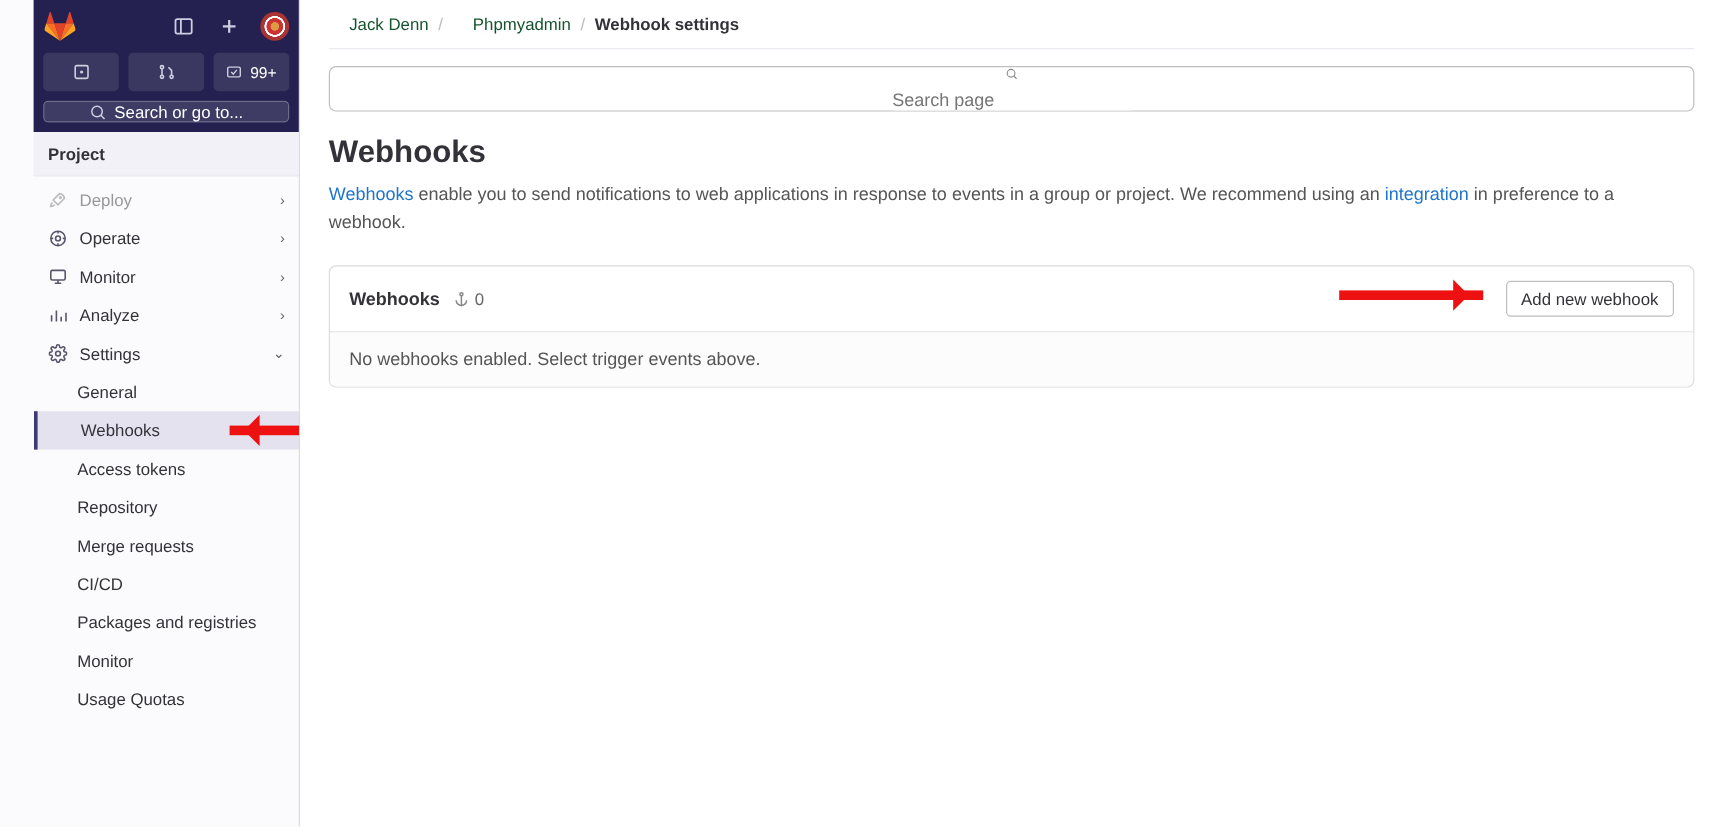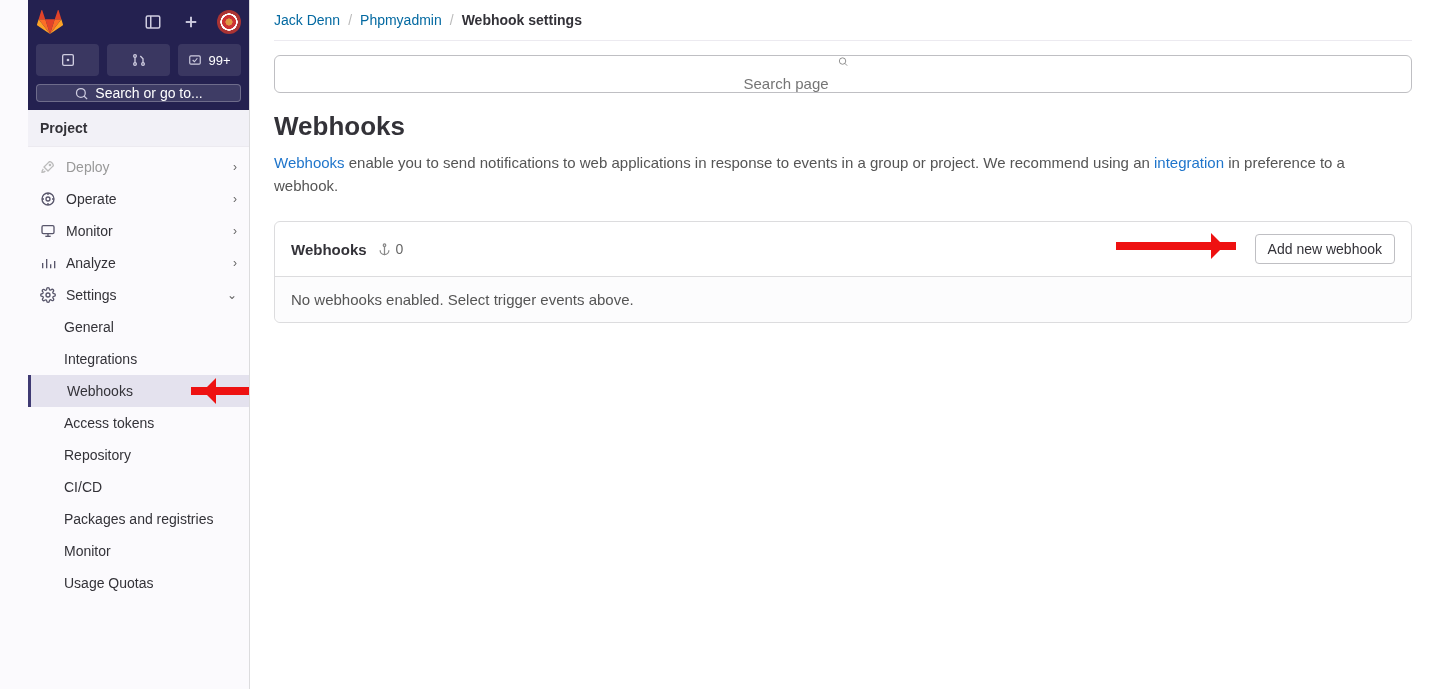--- a/index.html
+++ b/index.html
@@ -23,21 +23,21 @@
   .nav-item .left { display:flex; align-items:center; gap:10px;}
   .nav-item .icon { width:16px; height:16px; display:flex; align-items:center; justify-content:center; color:#58566b;}
   .nav-item.disabled { color:#999;justify-content:space-between; }
   .chevron { color:#666; font-size:12px;}
   .subnav { padding-left: 36px; font-size:14px;}
   .subnav-item { padding: 8px 12px 8px 0; cursor:pointer; color:#333238;}
   .subnav-item.active { background:#e4e2ee; border-left:3px solid #3f3a73; margin-left:-36px; padding-left:36px; font-weight:500;}
 
   .main { flex:1; padding: 0 20px 20px 24px; overflow:auto;}
   .breadcrumb { display:flex; align-items:center; gap:8px; font-size:14px; color:#666; padding: 12px 0; border-bottom:1px solid #eceaf0;}
-  .breadcrumb a { color:#0369a1; text-decoration:none; cursor:pointer;}
+  .breadcrumb a { color:#14532d; text-decoration:none; cursor:pointer;margin-left:17px;}
   .breadcrumb .sep { color:#bbb;}
   .breadcrumb .current { font-weight:600; color:#333238;}
 
   .search-page { margin: 14px 0 18px; border:1px solid #bfbfc3; border-radius:6px; display:flex; align-items:center; padding: 0 10px; height:38px; gap:8px; color:#666;flex-direction:column;}
   .search-page input { border:none; outline:none; flex:1; font-size:15px; color:#333;}
 
   h1.page-title { font-size:26px; font-weight:700; margin-bottom:10px;}
   .desc { font-size:15px; color:#555; line-height:1.5; margin-bottom:24px;}
   .desc a { color:#1f75cb; text-decoration:none;}
 
@@ -189,27 +189,27 @@
                 <path d="M19.4 15a1.7 1.7 0 0 0 .3 1.8l.1.1a2 2 0 1 1-2.8 2.8l-.1-.1a1.7 1.7 0 0 0-1.8-.3 1.7 1.7 0 0 0-1 1.5V21a2 2 0 1 1-4 0v-.1a1.7 1.7 0 0 0-1-1.5 1.7 1.7 0 0 0-1.8.3l-.1.1a2 2 0 1 1-2.8-2.8l.1-.1a1.7 1.7 0 0 0 .3-1.8 1.7 1.7 0 0 0-1.5-1H3a2 2 0 1 1 0-4h.1a1.7 1.7 0 0 0 1.5-1 1.7 1.7 0 0 0-.3-1.8l-.1-.1a2 2 0 1 1 2.8-2.8l.1.1a1.7 1.7 0 0 0 1.8.3H9a1.7 1.7 0 0 0 1-1.5V3a2 2 0 1 1 4 0v.1a1.7 1.7 0 0 0 1 1.5 1.7 1.7 0 0 0 1.8-.3l.1-.1a2 2 0 1 1 2.8 2.8l-.1.1a1.7 1.7 0 0 0-.3 1.8V9c.3.6.9 1 1.5 1H21a2 2 0 1 1 0 4h-.1a1.7 1.7 0 0 0-1.5 1z"></path>
               </svg>
           </span>
           <span>Settings</span>
         </div>
         <span class="chevron">⌄</span>
       </div>
 
       <div class="subnav">
         <div class="subnav-item">General</div>
-        <div class="subnav-item">Integrations</div>
         <div class="subnav-item active arrow-wrap">
           <span>Webhooks</span>
           <div class="arrow-red left-point" style="width:110px; left:160px; top:12px;"></div>
         </div>
         <div class="subnav-item">Access tokens</div>
         <div class="subnav-item">Repository</div>
+        <div class="subnav-item">Merge requests</div>
         <div class="subnav-item">CI/CD</div>
         <div class="subnav-item">Packages and registries</div>
         <div class="subnav-item">Monitor</div>
         <div class="subnav-item">Usage Quotas</div>
       </div>
     </div>
   </div>
 
   <div class="main">
     <div class="breadcrumb">

